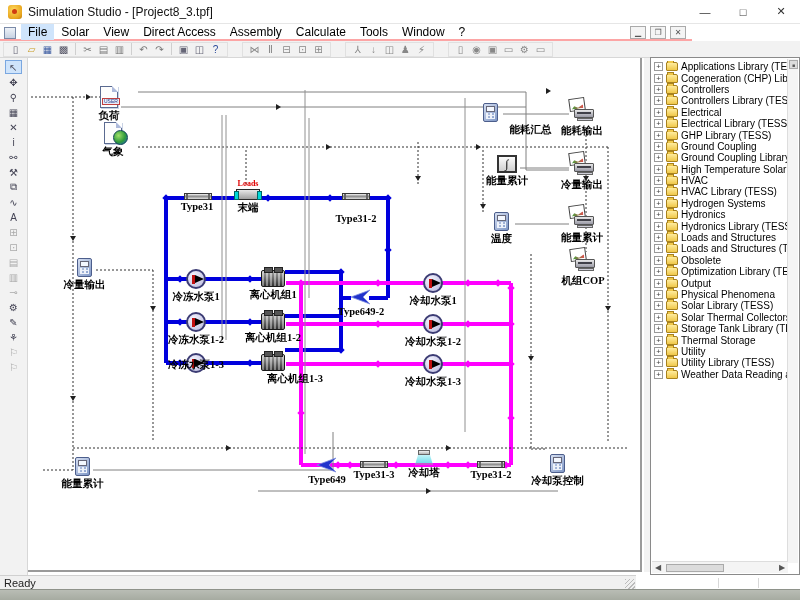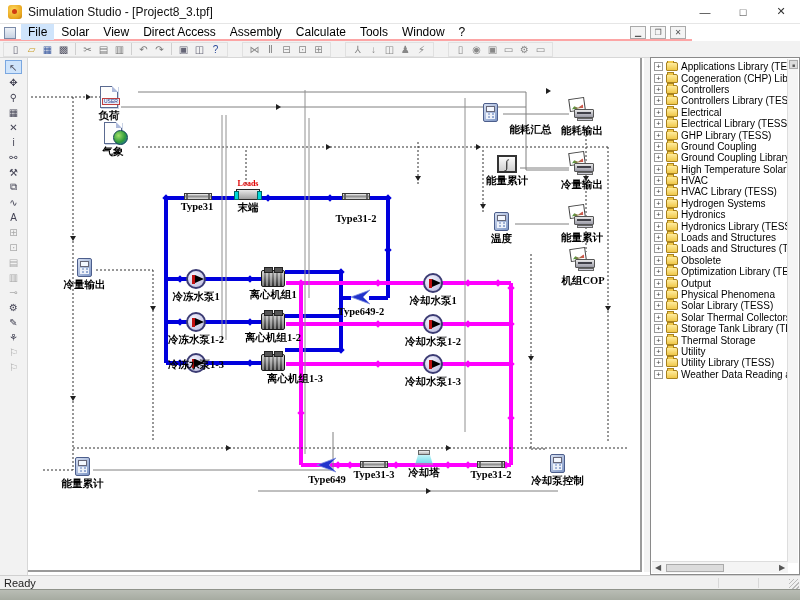--- a/index.html
+++ b/index.html
@@ -90,21 +90,21 @@
   .tree-label { font-size:10px; color:#000; }
   .vscroll { position:absolute; right:1px; top:1px; width:11px; height:504px; background:#f4f4f4; border-left:1px solid #ddd; }
   .vscroll .vthumb { position:absolute; left:1px; top:1px; width:9px; height:9px; background:#dcdcdc; border:1px solid #aaa; }
   .vscroll .vthumb::after{ content:"■"; font-size:5px; color:#555; display:block; text-align:center; line-height:8px;}
   .hscroll { position:absolute; left:1px; bottom:1px; width:136px; height:12px; background:#f4f4f4; border-top:1px solid #ddd; display:flex; align-items:center; }
   .harrow { width:12px; font-size:8px; color:#555; text-align:center; }
   .hthumb { height:8px; width:58px; background:#dcdcdc; border:1px solid #aaa; margin-left:2px; }
   .hspace { flex:1; }
 
   
-  .statusbar { position:absolute; left:0; top:575px; width:800px; height:14px; background:#f0f0f0; border-top:1px solid #d0d0d0; display:flex; align-items:center; font-size:11px; color:#222; }
+  .statusbar { position:absolute; left:0; top:575px; width:636px; height:14px; background:#f0f0f0; border-top:1px solid #d0d0d0; display:flex; align-items:center; font-size:11px; color:#222; }
   .status-text { padding-left:4px; }
   .st-sep { position:absolute; top:2px; width:1px; height:10px; background:#d8d8d8; }
   .grip { position:absolute; right:1px; top:3px; width:10px; height:10px; background:repeating-linear-gradient(135deg,#bbb 0 1px,transparent 1px 3px); }
   .taskbar { position:absolute; left:0; top:589px; width:800px; height:11px; background:linear-gradient(#b9bdb5,#a6aba1); border-top:1px solid #8e928a; }
 </style>
 </head>
 <body>
 
 <div class="titlebar">
   <div class="app-icon"></div>

